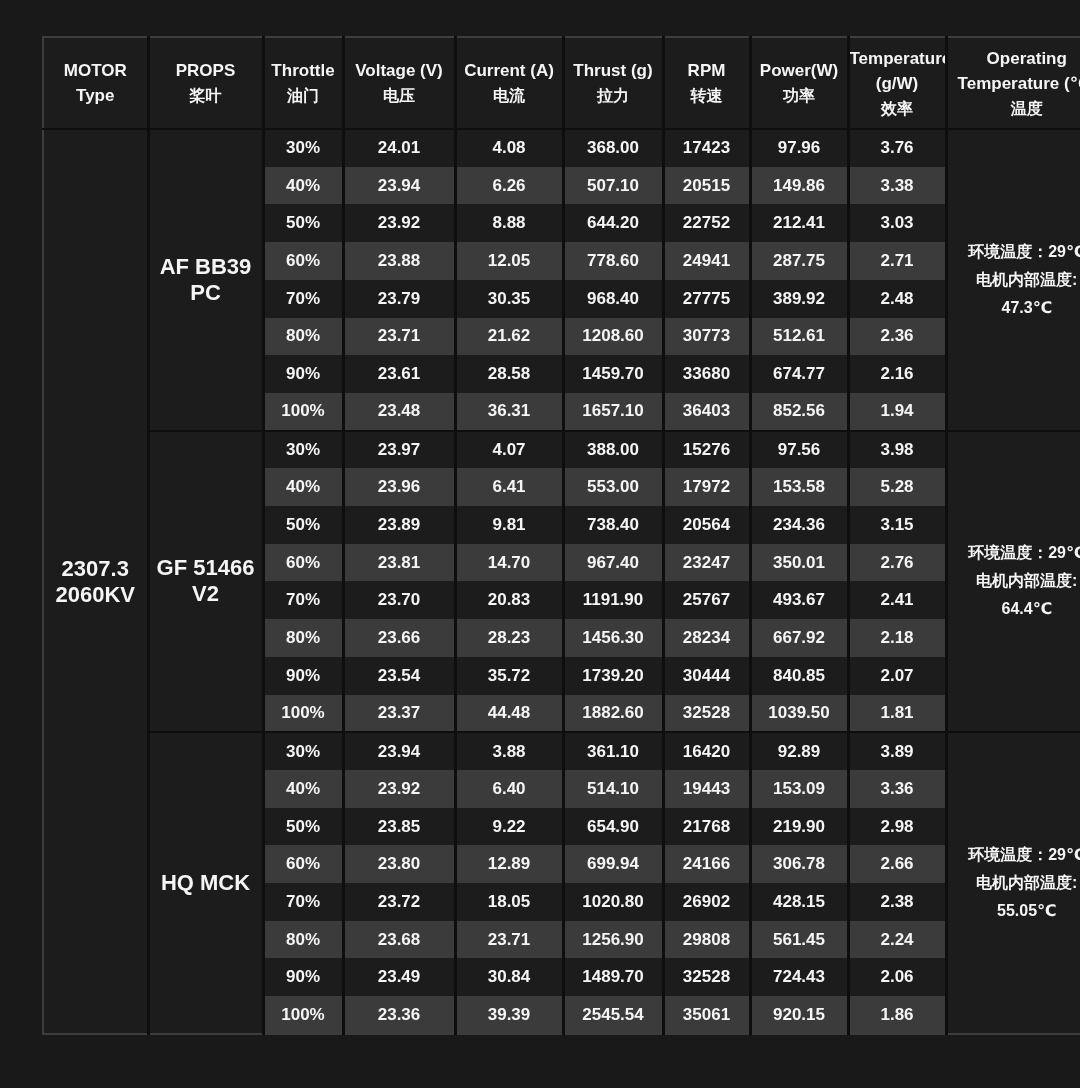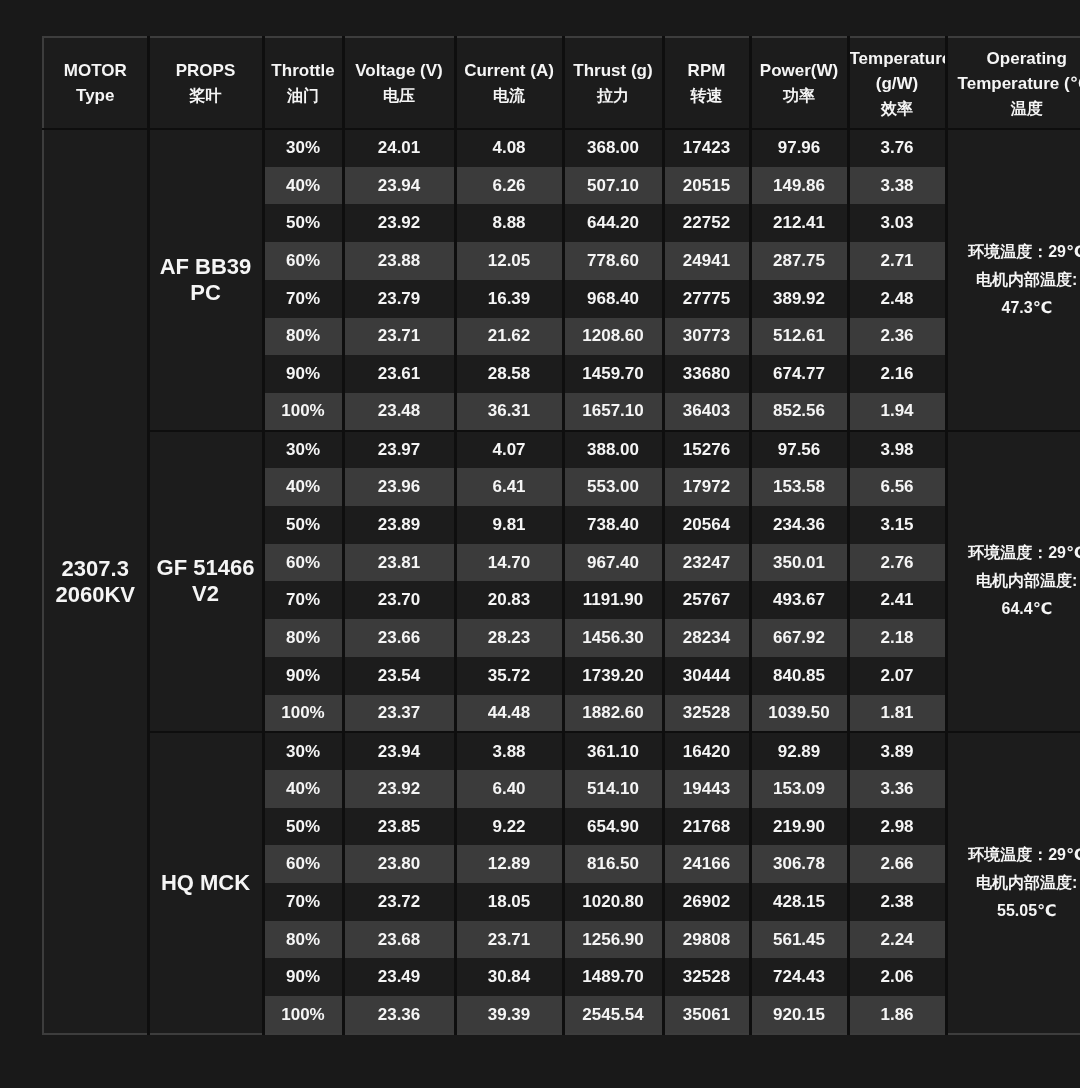--- a/index.html
+++ b/index.html
@@ -157,21 +157,21 @@
           <td class="alt">23.88</td>
           <td class="alt">12.05</td>
           <td class="alt">778.60</td>
           <td class="alt">24941</td>
           <td class="alt">287.75</td>
           <td class="alt">2.71</td>
         </tr>
         <tr>
           <td>70%</td>
           <td>23.79</td>
-          <td>16.39</td>
+          <td>30.35</td>
           <td>968.40</td>
           <td>27775</td>
           <td>389.92</td>
           <td>2.48</td>
         </tr>
         <tr>
           <td class="alt">80%</td>
           <td class="alt">23.71</td>
           <td class="alt">21.62</td>
           <td class="alt">1208.60</td>
@@ -215,21 +215,21 @@
             <div>64.4℃</div>
           </td>
         </tr>
         <tr>
           <td class="alt">40%</td>
           <td class="alt">23.96</td>
           <td class="alt">6.41</td>
           <td class="alt">553.00</td>
           <td class="alt">17972</td>
           <td class="alt">153.58</td>
-          <td class="alt">6.56</td>
+          <td class="alt">5.28</td>
         </tr>
         <tr>
           <td>50%</td>
           <td>23.89</td>
           <td>9.81</td>
           <td>738.40</td>
           <td>20564</td>
           <td>234.36</td>
           <td>3.15</td>
         </tr>
@@ -310,21 +310,21 @@
           <td>9.22</td>
           <td>654.90</td>
           <td>21768</td>
           <td>219.90</td>
           <td>2.98</td>
         </tr>
         <tr>
           <td class="alt">60%</td>
           <td class="alt">23.80</td>
           <td class="alt">12.89</td>
-          <td class="alt">816.50</td>
+          <td class="alt">699.94</td>
           <td class="alt">24166</td>
           <td class="alt">306.78</td>
           <td class="alt">2.66</td>
         </tr>
         <tr>
           <td>70%</td>
           <td>23.72</td>
           <td>18.05</td>
           <td>1020.80</td>
           <td>26902</td>

